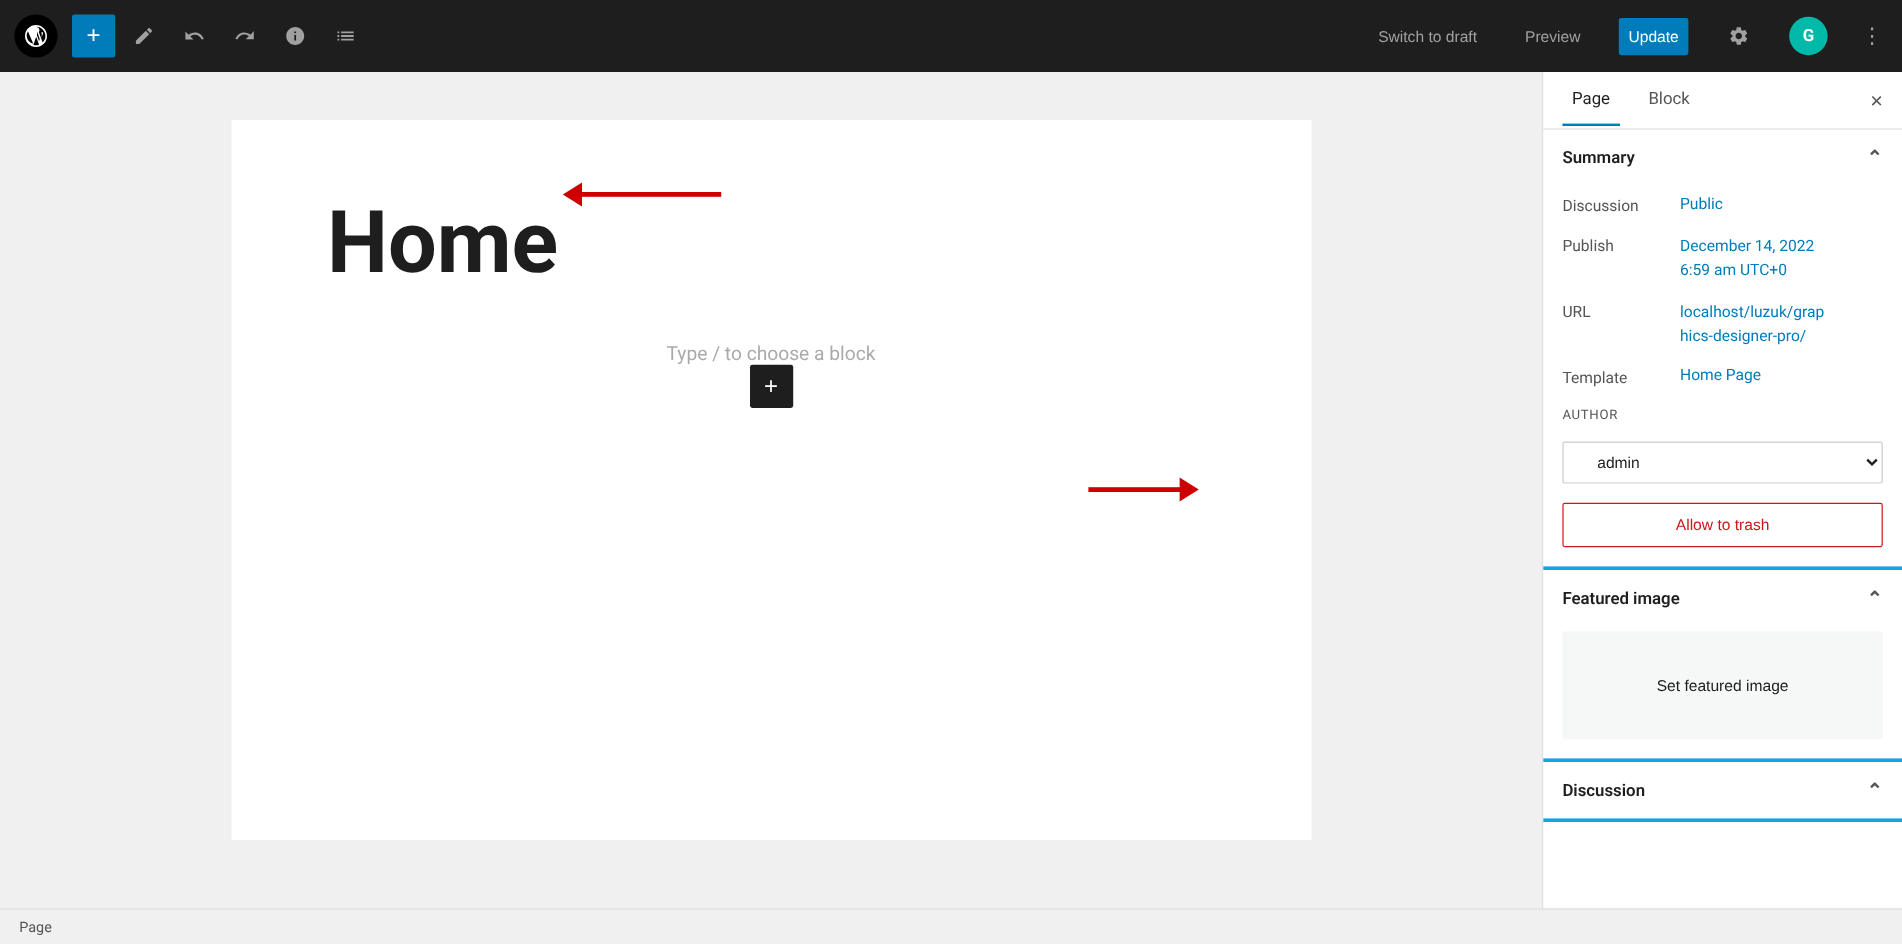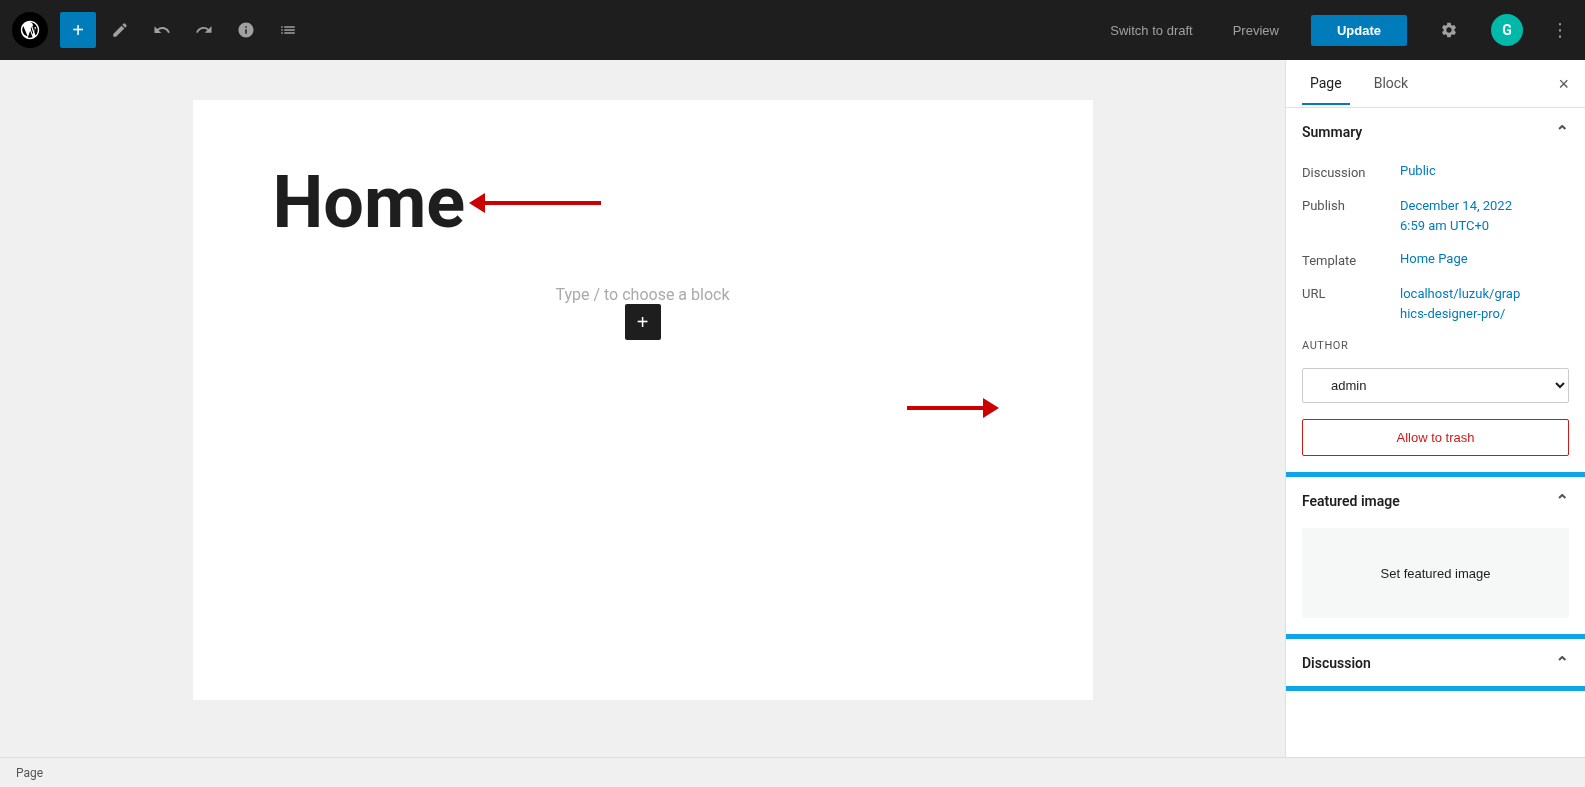--- a/index.html
+++ b/index.html
@@ -67,25 +67,25 @@
       border: none;
       color: #a0a0a0;
       cursor: pointer;
       font-size: 13px;
       padding: 6px 8px;
     }
     .update-btn {
       background: #007cba;
       border: none;
       color: white;
-      padding: 8px 26px;
-      border-radius: 2px;
-      cursor: pointer;
-      font-size: 13px;
-      font-weight: 700;
+      padding: 8px 8px;
+      border-radius: 2px;
+      cursor: pointer;
+      font-size: 13px;
+      font-weight: 400;
     }
     .toolbar-gear {
       background: #1e1e1e;
       border: none;
       color: #a0a0a0;
       width: 36px; height: 36px;
       display: flex; align-items: center; justify-content: center;
       cursor: pointer;
       font-size: 18px;
       border-radius: 2px;
@@ -133,21 +133,21 @@
       max-width: 900px;
       min-height: 600px;
       padding: 60px 80px;
       position: relative;
     }
     .page-title {
       font-size: 36px;
       font-weight: 700;
       color: #1e1e1e;
       display: flex;
-      align-items: center;
+      align-items: flex-start;
       gap: 16px;
       margin-bottom: 40px;
     }
     .arrow-annotation {
       display: flex;
       align-items: center;
     }
     .arrow-line {
       width: 120px;
       height: 4px;
@@ -245,21 +245,21 @@
       background: none;
       border: none;
       font-size: 18px;
       cursor: pointer;
       color: #555;
       line-height: 1;
     }
 
     
     .panel-section {
-      border-bottom: 5px solid #0ea5e9;
+      border-bottom: 3px solid #0ea5e9;
     }
     .panel-header {
       display: flex;
       align-items: center;
       justify-content: space-between;
       padding: 14px 16px;
       cursor: pointer;
       font-size: 14px;
       font-weight: 600;
       color: #1e1e1e;
@@ -449,26 +449,26 @@
       <div class="panel-body">
         <div class="panel-row">
           <span class="panel-label">Discussion</span>
           <span class="panel-value">Public</span>
         </div>
         <div class="panel-row">
           <span class="panel-label">Publish</span>
           <span class="panel-value two-line">December 14, 2022<br>6:59 am UTC+0</span>
         </div>
         <div class="panel-row">
+          <span class="panel-label">URL</span>
+          <span class="panel-value two-line">localhost/luzuk/grap<br>hics-designer-pro/</span>
+        </div>
+        <div class="panel-row">
           <span class="panel-label">Template</span>
           <span class="panel-value">Home Page</span>
-        </div>
-        <div class="panel-row">
-          <span class="panel-label">URL</span>
-          <span class="panel-value two-line">localhost/luzuk/grap<br>hics-designer-pro/</span>
         </div>
         <div class="author-section">
           <div class="author-label">AUTHOR</div>
           <select class="author-select">
             <option>admin</option>
           </select>
         </div>
         <button class="trash-btn">Allow to trash</button>
       </div>
     </div>

